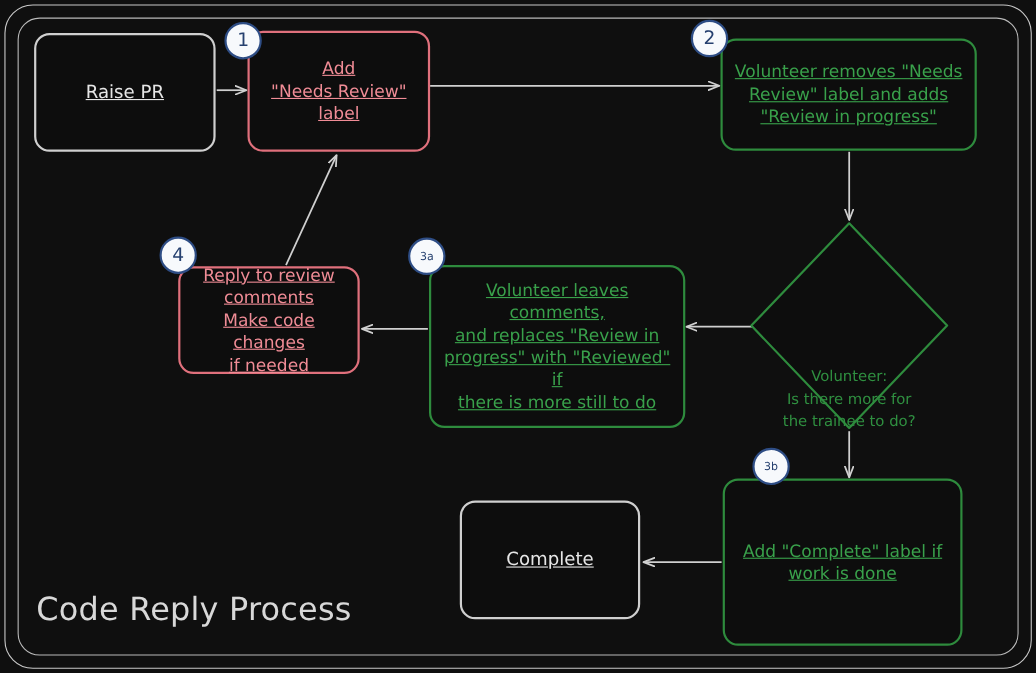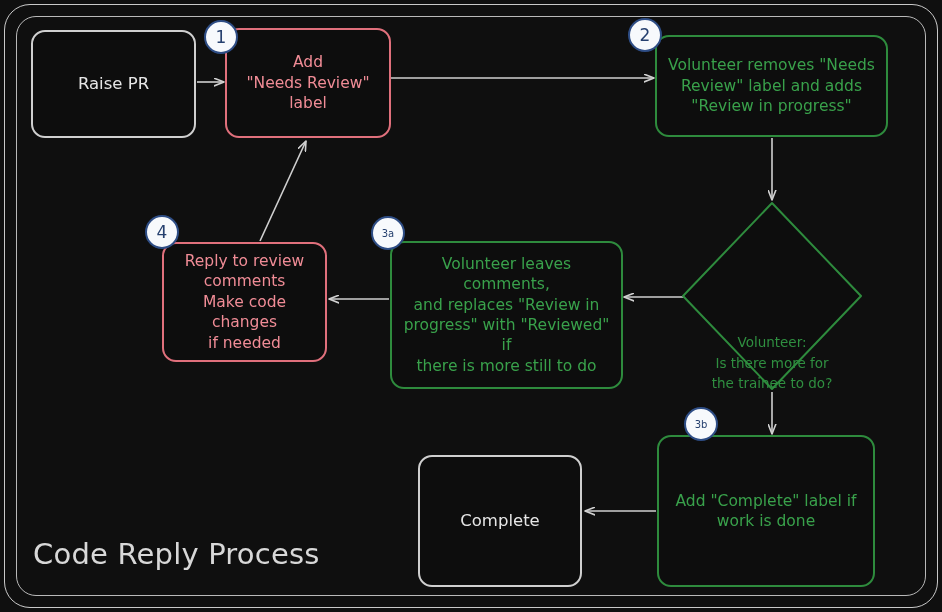--- a/index.html
+++ b/index.html
@@ -56,20 +56,21 @@
     display: flex;
     align-items: center;
     justify-content: center;
     text-align: center;
     line-height: 1.32;
   }
   .node .nodetext {
     display: block;
     padding: 0 8px;
     white-space: pre-line;
+    text-decoration: underline;
   }
   .node.plain {
     border-color: #cfcfcf;
     color: #e6e6e6;
     font-size: 16.5px;
   }
   .node.red {
     border-color: #e0707c;
     color: #f08c96;
     font-size: 15.5px;
@@ -191,37 +192,37 @@
   <div class="node green" style="left:390px; top:241px; width:233px; height:148px;">
     <span class="nodetext">Volunteer leaves comments,
 and replaces "Review in
 progress" with "Reviewed" if
 there is more still to do</span>
   </div>
   <div class="badge wide" style="left:371px; top:216px;">
     <span>3a</span>
   </div>
 
-  <div class="node red" style="left:162px; top:242px; width:165px; height:120px;">
+  <div class="node red" style="left:162px; top:242px; width:165px; height:98px;">
     <span class="nodetext">Reply to review
 comments
 Make code changes
 if needed</span>
   </div>
   <div class="badge" style="left:145px; top:215px;">
     <span>4</span>
   </div>
 
   <div class="node green" style="left:657px; top:435px; width:218px; height:152px;">
     <span class="nodetext">Add "Complete" label if
 work is done</span>
   </div>
   <div class="badge wide" style="left:684px; top:407px;">
     <span>3b</span>
   </div>
 
-  <div class="node plain" style="left:418px; top:455px; width:164px; height:132px;">
+  <div class="node plain" style="left:418px; top:455px; width:164px; height:108px;">
     <span class="nodetext">Complete</span>
   </div>
 
   <div class="title">Code Reply Process</div>
 
 </div>
 
 </body></html>

